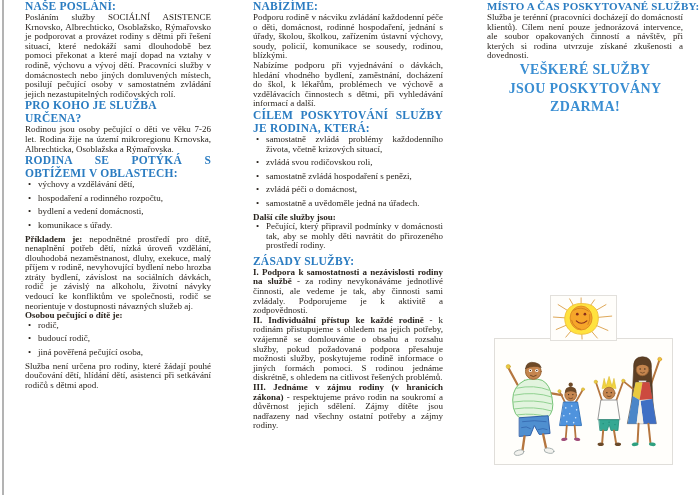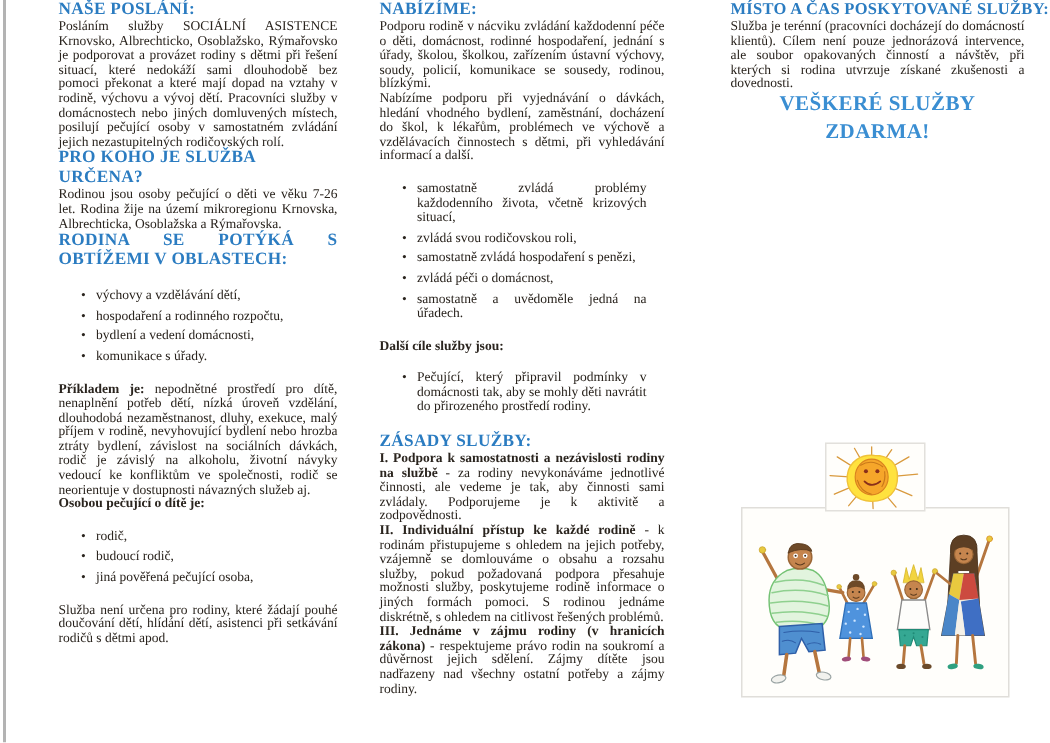--- a/index.html
+++ b/index.html
@@ -5,32 +5,32 @@
   html,body{margin:0;padding:0;background:#ffffff;}
   body{
     width:700px;height:495px;position:relative;overflow:hidden;
     font-family:"Liberation Serif","DejaVu Serif",serif;
     color:#2a241e;
     -webkit-font-smoothing:antialiased;
   }
   .page{position:absolute;inset:0;background:#ffffff;}
   .page-edge{position:absolute;left:2px;top:0;width:2px;height:495px;background:#9a9a9a;opacity:.75;}
   .col{position:absolute;top:0;}
-  #col-left{left:39px;width:186px;}
+  #col-left{left:25px;width:186px;}
   #col-mid{left:253px;width:190px;}
   #col-right{left:487px;width:196px;}
 
   h2.sec{
     color:#2b7cc1;font-size:11.5px;line-height:13px;font-weight:bold;
     margin:0;letter-spacing:.2px;text-align:left;
   }
   h2.sec.just{text-align:justify;}
   p.body{font-size:9px;line-height:9.6px;text-align:justify;margin:0;}
   p.lead-only{font-size:9px;line-height:9.6px;margin:0;font-weight:bold;}
-  ul.blt{list-style:none;margin:12px;padding:0;}
+  ul.blt{list-style:none;margin:0;padding:0;}
   ul.blt li{
     position:relative;font-size:9px;line-height:9.6px;text-align:justify;
     padding-left:13px;margin:0 0 4px 0;
   }
   ul.blt li::before{content:"\2022";position:absolute;left:3px;top:0;font-size:9px;}
 
   
   .mt22{margin-top:22px}.mt2{margin-top:2px}.mt3{margin-top:3px}.mt4{margin-top:4px}
   .mt5{margin-top:5px}.mt6{margin-top:6px}.mt7{margin-top:7px}
 
@@ -81,20 +81,21 @@
     </ul>
 
     <p class="body mt4">Služba není určena pro rodiny, které žádají pouhé doučování dětí, hlídání dětí, asistenci při setkávání rodičů s dětmi apod.</p>
   </section>
 
   <section class="col" id="col-mid">
     <h2 class="sec mt22">NABÍZÍME:</h2>
     <p class="body mt3">Podporu rodině v nácviku zvládání každodenní péče o děti, domácnost, rodinné hospodaření, jednání s úřady, školou, školkou, zařízením ústavní výchovy, soudy, policií, komunikace se sousedy, rodinou, blízkými.</p>
     <p class="body mt6">Nabízíme podporu při vyjednávání o dávkách, hledání vhodného bydlení, zaměstnání, docházení do škol, k lékařům, problémech ve výchově a vzdělávacích činnostech s dětmi, při vyhledávání informací a další.</p>
 
+    <h2 class="sec just mt4">CÍLEM POSKYTOVÁNÍ SLUŽBY JE RODINA, KTERÁ:</h2>
     <ul class="blt mt3">
       <li>samostatně zvládá problémy každodenního života, včetně krizových situací,</li>
       <li>zvládá svou rodičovskou roli,</li>
       <li>samostatně zvládá hospodaření s penězi,</li>
       <li>zvládá péči o domácnost,</li>
       <li>samostatně a uvědoměle jedná na úřadech.</li>
     </ul>
 
     <p class="lead-only mt3">Další cíle služby jsou:</p>
     <ul class="blt mt5">
@@ -106,20 +107,21 @@
     <p class="body mt4"><b>II. Individuální přístup ke každé rodině</b><span> - k rodinám přistupujeme s ohledem na jejich potřeby, vzájemně se domlouváme o obsahu a rozsahu služby, pokud požadovaná podpora přesahuje možnosti služby, poskytujeme rodině informace o jiných formách pomoci. S rodinou jednáme diskrétně, s ohledem na citlivost řešených problémů.</span></p>
     <p class="body mt4"><b>III. Jednáme v zájmu rodiny (v hranicích zákona)</b><span> - respektujeme právo rodin na soukromí a důvěrnost jejich sdělení. Zájmy dítěte jsou nadřazeny nad všechny ostatní potřeby a zájmy rodiny.</span></p>
   </section>
 
   <section class="col" id="col-right">
     <h2 class="sec nowrap mt22" style="font-size:11px;">MÍSTO A ČAS POSKYTOVANÉ SLUŽBY:</h2>
     <p class="body mt4">Služba je terénní (pracovníci docházejí do domácností klientů). Cílem není pouze jednorázová intervence, ale soubor opakovaných činností a návštěv, při kterých si rodina utvrzuje získané zkušenosti a dovednosti.</p>
 
     <div class="free">
       <div>VEŠKERÉ SLUŽBY</div>
+      <div>JSOU POSKYTOVÁNY</div>
       <div>ZDARMA!</div>
     </div>
   </section>
 
   <div class="sun-box">
     <svg viewBox="0 0 67 46">
       <g stroke="#d99a3e" stroke-width="0.9" stroke-linecap="round">
         <line x1="31" y1="24" x2="31" y2="2"></line>
         <line x1="31" y1="24" x2="45" y2="4"></line>
         <line x1="31" y1="24" x2="57" y2="9"></line>

